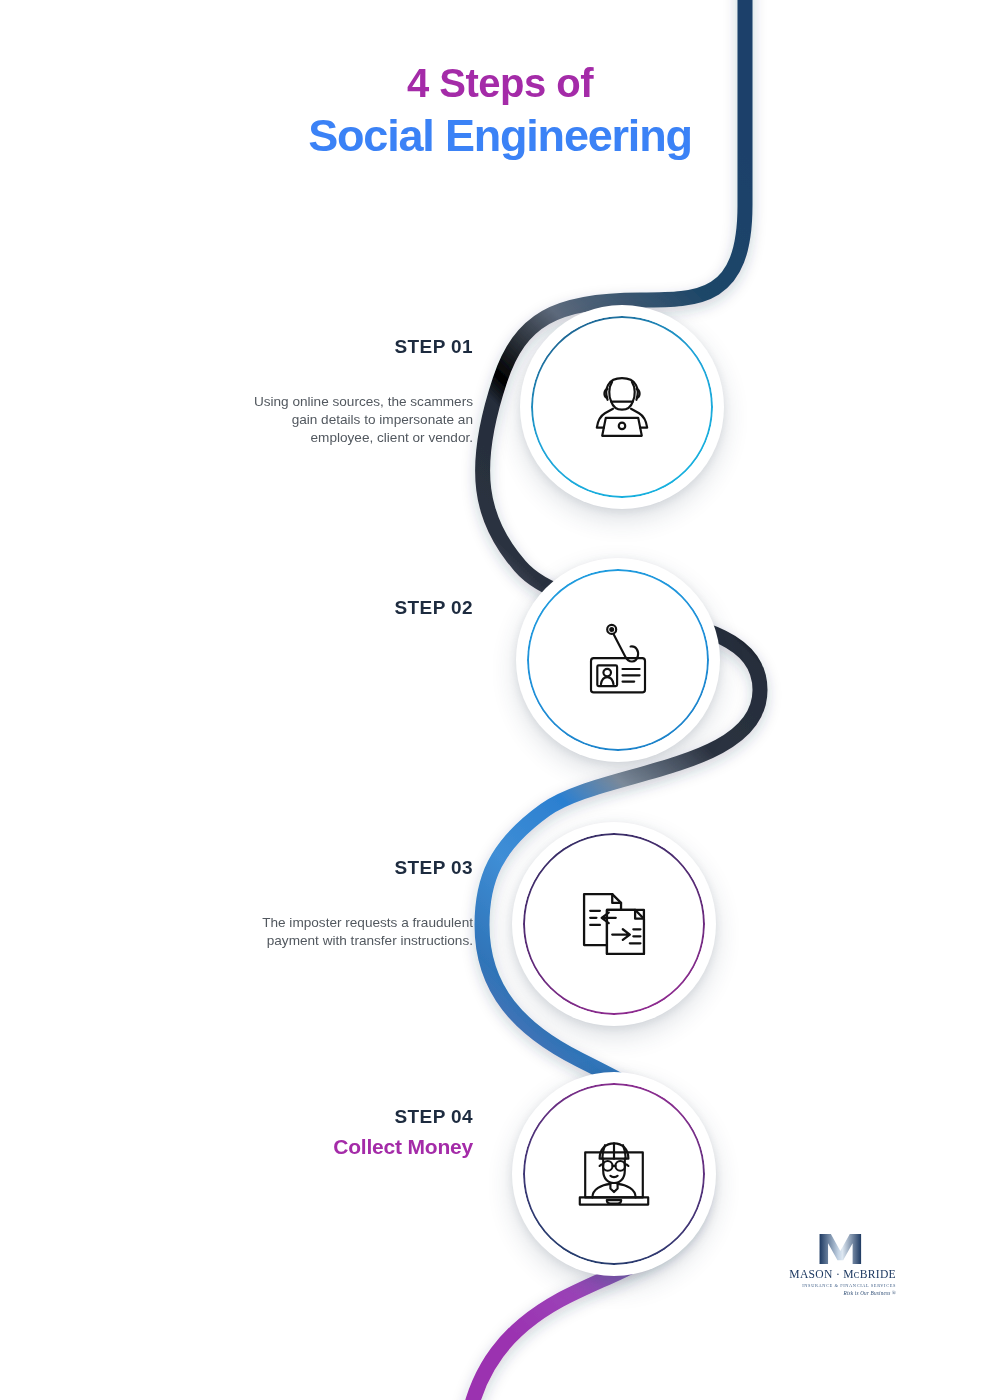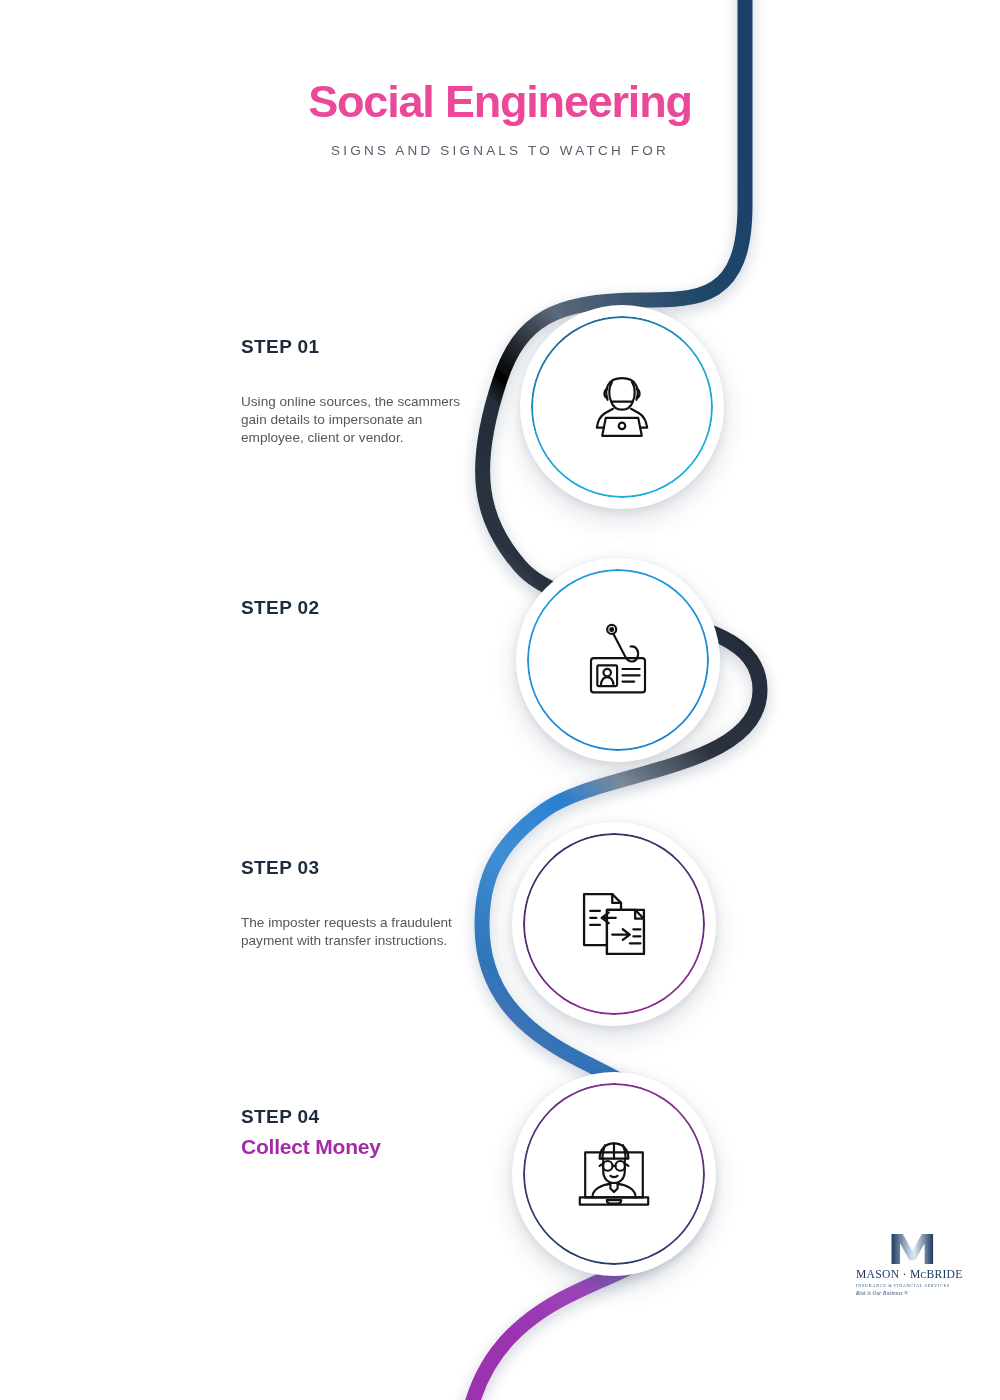--- a/index.html
+++ b/index.html
@@ -35,43 +35,44 @@
     font-size: 40px;
     font-weight: 800;
     letter-spacing: -0.5px;
     color: #A42BA8;
     line-height: 1.08;
   }
   #title-line2 {
     font-size: 45px;
     font-weight: 800;
     letter-spacing: -1.2px;
-    color: #ec4899;
+    color: #3b82f6;
     line-height: 1.08;
-    margin-top: 16px;
+    margin-top: 7px;
   }
   #subtitle {
     margin-top: 16px;
     font-size: 13.5px;
     font-weight: 400;
     letter-spacing: 3.2px;
     color: #58606b;
   }
 
   
   .step {
     position: absolute;
     z-index: 6;
     width: 1000px;
     left: 0;
   }
   .step-text {
     position: absolute;
     left: 241px;
     width: 232px;
+    text-align: right;
   }
   .step-kicker {
     font-size: 19px;
     font-weight: 700;
     letter-spacing: 0.4px;
     color: #1d2b3f;
     line-height: 1.2;
   }
   .step-title {
     margin-top: 5px;
@@ -129,24 +130,24 @@
     left: 50%; top: 50%;
     transform: translate(-50%,-50%);
     width: 90px; height: 90px;
     display: flex; align-items: center; justify-content: center;
   }
   .icon-holder svg { display: block; }
 
   
   #logo {
     position: absolute;
-    left: 856px; top: 1232px;
+    left: 784px; top: 1232px;
     width: 112px;
     z-index: 8;
-    text-align: left;
+    text-align: right;
   }
   #logo-mark { height: 34px; display:block; margin: 0 auto; }
   #logo-name {
     margin-top: 2px;
     font-family: "Liberation Serif", serif;
     font-size: 11.6px;
     letter-spacing: 0.3px;
     color: #1e3a62;
     white-space: nowrap;
   }
@@ -202,22 +203,22 @@
              C 575 630, 760 600, 760 690
              C 760 770, 600 770, 545 810
              C 495 846, 482 880, 482 925
              C 482 990, 520 1030, 580 1060
              C 650 1095, 700 1120, 700 1185
              C 700 1250, 620 1268, 560 1300
              C 505 1330, 478 1370, 468 1420" fill="none" stroke="url(#ribbonGrad)" stroke-width="15" stroke-linecap="round" filter="url(#ribbonShadow)"></path>
   </svg>
 
   <div id="header">
+    <div id="title-line1">4 Steps of</div>
     <div id="title-line2">Social Engineering</div>
-    <div id="subtitle">SIGNS AND SIGNALS TO WATCH FOR</div>
   </div>
 
   <div class="step" style="top:336px;">
     <div class="step-text">
       <div class="step-kicker">STEP 01</div>
       <div class="step-desc">Using online sources, the scammers gain details to impersonate an employee, client or vendor.</div>
     </div>
   </div>
   <div class="circle-wrap" style="left:520px; top:305px;">
     <div class="circle-outer"></div>

